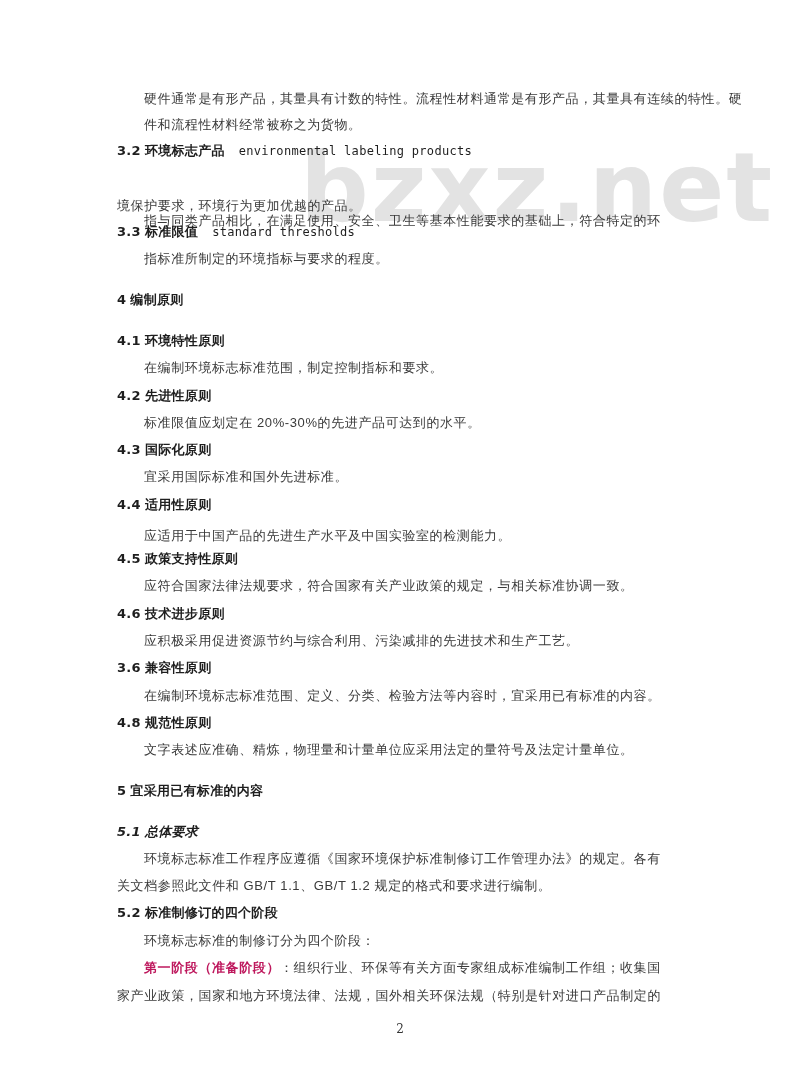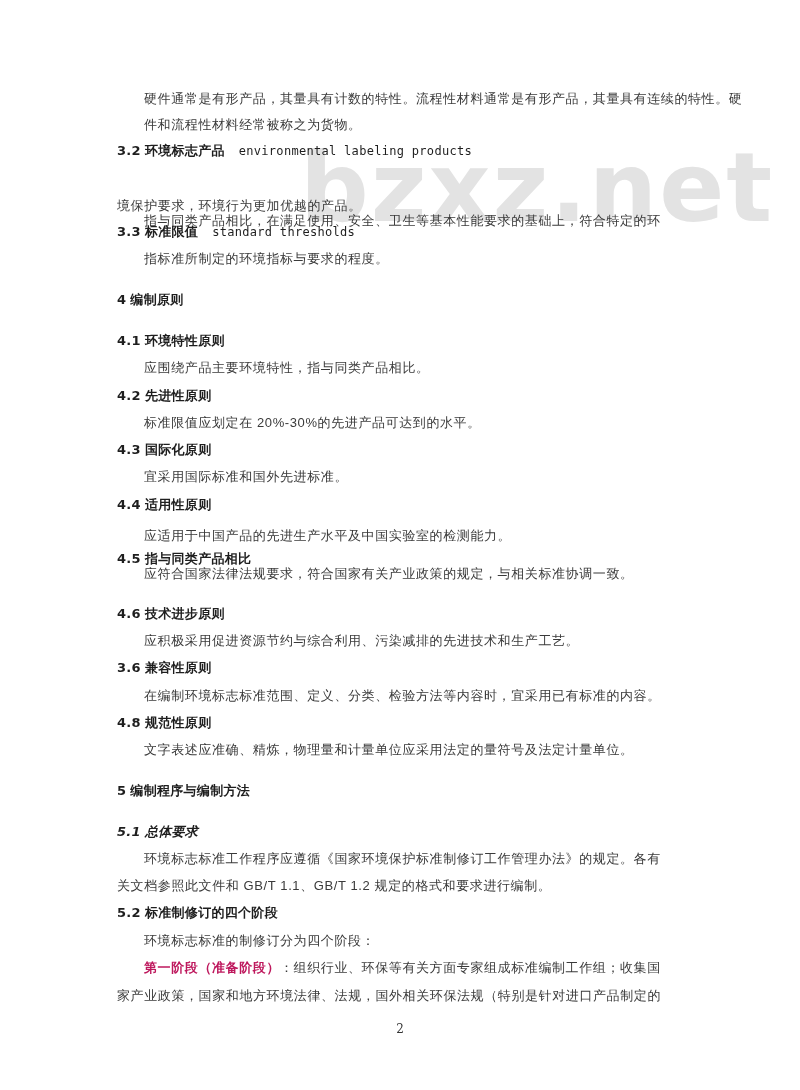--- a/index.html
+++ b/index.html
@@ -107,59 +107,59 @@
     </div>
     <div class="line body-text indent" style="top:160px;">指标准所制定的环境指标与要求的程度。</div>
 
     <div class="line heading" style="top:201px;">
       <span class="num">4</span><span>编制原则</span>
     </div>
 
     <div class="line heading" style="top:242px;">
       <span class="num">4.1</span><span>环境特性原则</span>
     </div>
-    <div class="line body-text indent" style="top:269px;">应围绕产品主要环境特性，指与同类产品相比。</div>
+    <div class="line body-text indent" style="top:269px;">在编制环境标志标准范围，制定控制指标和要求。</div>
 
     <div class="line heading" style="top:297px;">
       <span class="num">4.2</span><span>先进性原则</span>
     </div>
     <div class="line body-text indent" style="top:324px;">标准限值应划定在 20%-30%的先进产品可达到的水平。</div>
 
     <div class="line heading" style="top:351px;">
       <span class="num">4.3</span><span>国际化原则</span>
     </div>
     <div class="line body-text indent" style="top:378px;">宜采用国际标准和国外先进标准。</div>
 
     <div class="line heading" style="top:406px;">
       <span class="num">4.4</span><span>适用性原则</span>
     </div>
     <div class="line body-text indent" style="top:437px;">应适用于中国产品的先进生产水平及中国实验室的检测能力。</div>
 
     <div class="line heading" style="top:460px;">
-      <span class="num">4.5</span><span>指与同类产品相比</span>
+      <span class="num">4.5</span><span>政策支持性原则</span>
     </div>
-    <div class="line body-text indent" style="top:475px;">应符合国家法律法规要求，符合国家有关产业政策的规定，与相关标准协调一致。</div>
+    <div class="line body-text indent" style="top:487px;">应符合国家法律法规要求，符合国家有关产业政策的规定，与相关标准协调一致。</div>
 
     <div class="line heading" style="top:515px;">
       <span class="num">4.6</span><span>技术进步原则</span>
     </div>
     <div class="line body-text indent" style="top:542px;">应积极采用促进资源节约与综合利用、污染减排的先进技术和生产工艺。</div>
 
     <div class="line heading" style="top:569px;">
       <span class="num">3.6</span><span>兼容性原则</span>
     </div>
     <div class="line body-text indent" style="top:597px;">在编制环境标志标准范围、定义、分类、检验方法等内容时，宜采用已有标准的内容。</div>
 
     <div class="line heading" style="top:624px;">
       <span class="num">4.8</span><span>规范性原则</span>
     </div>
     <div class="line body-text indent" style="top:651px;text-align:right;">文字表述应准确、精炼，物理量和计量单位应采用法定的量符号及法定计量单位。</div>
 
     <div class="line heading" style="top:692px;">
-      <span class="num">5</span><span>编制程序与编制方法</span>
+      <span class="num">5</span><span>宜采用已有标准的内容</span>
     </div>
 
     <div class="line heading" style="top:733px;font-style:italic;">
       <span class="num">5.1</span><span>总体要求</span>
     </div>
     <div class="line body-text indent" style="top:760px;">环境标志标准工作程序应遵循《国家环境保护标准制修订工作管理办法》的规定。各有</div>
     <div class="line body-text" style="top:787px;">关文档参照此文件和 GB/T 1.1、GB/T 1.2 规定的格式和要求进行编制。</div>
 
     <div class="line heading" style="top:814px;">
       <span class="num">5.2</span><span>标准制修订的四个阶段</span>

